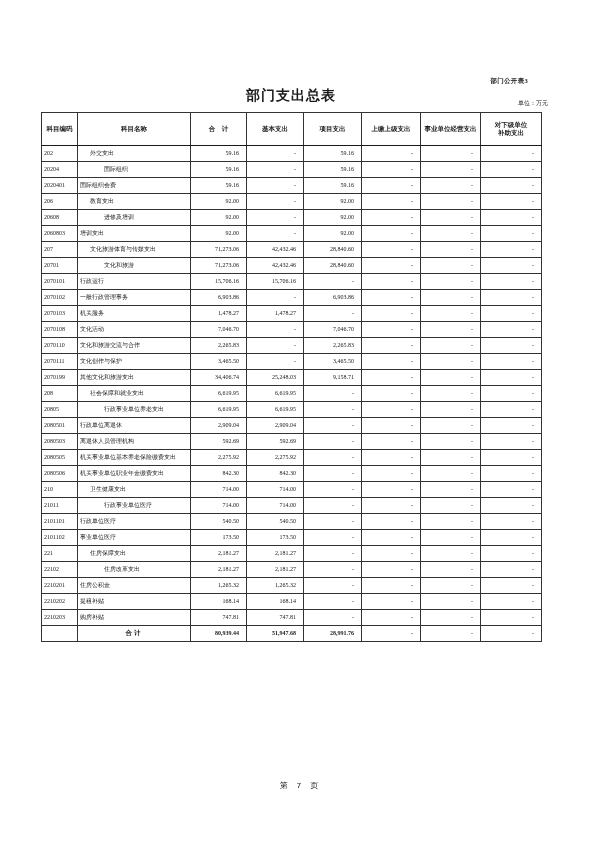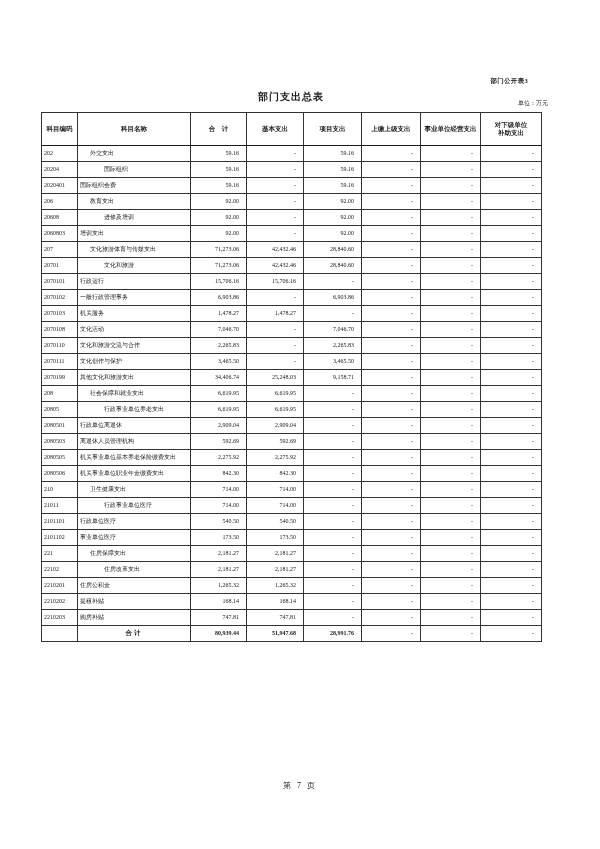--- a/index.html
+++ b/index.html
@@ -22,21 +22,21 @@
     letter-spacing: 0.3px;
   }
   .title-wrap {
     position: absolute;
     left: 41px;
     top: 86px;
     width: 500px;
     text-align: center;
   }
   .title {
-    font-size: 10px;
+    font-size: 14px;
     font-weight: bold;
     letter-spacing: 1px;
     margin-top: 36px;
   }
   .unit-note {
     position: absolute;
     top: 99px;
     right: 52px;
     font-size: 6px;
     color: #222;
@@ -83,20 +83,21 @@
     letter-spacing: 2px;
   }
   .footer {
     position: absolute;
     left: 0;
     top: 780px;
     width: 600px;
     text-align: center;
     font-size: 8px;
     letter-spacing: 2px;
+    font-family: Liberation Mono, monospace;
   }
 </style>
 </head>
 <body>
 
 <div class="page">
 
   <div class="doc-label">部门公开表3</div>
 
   <div class="title-wrap">

